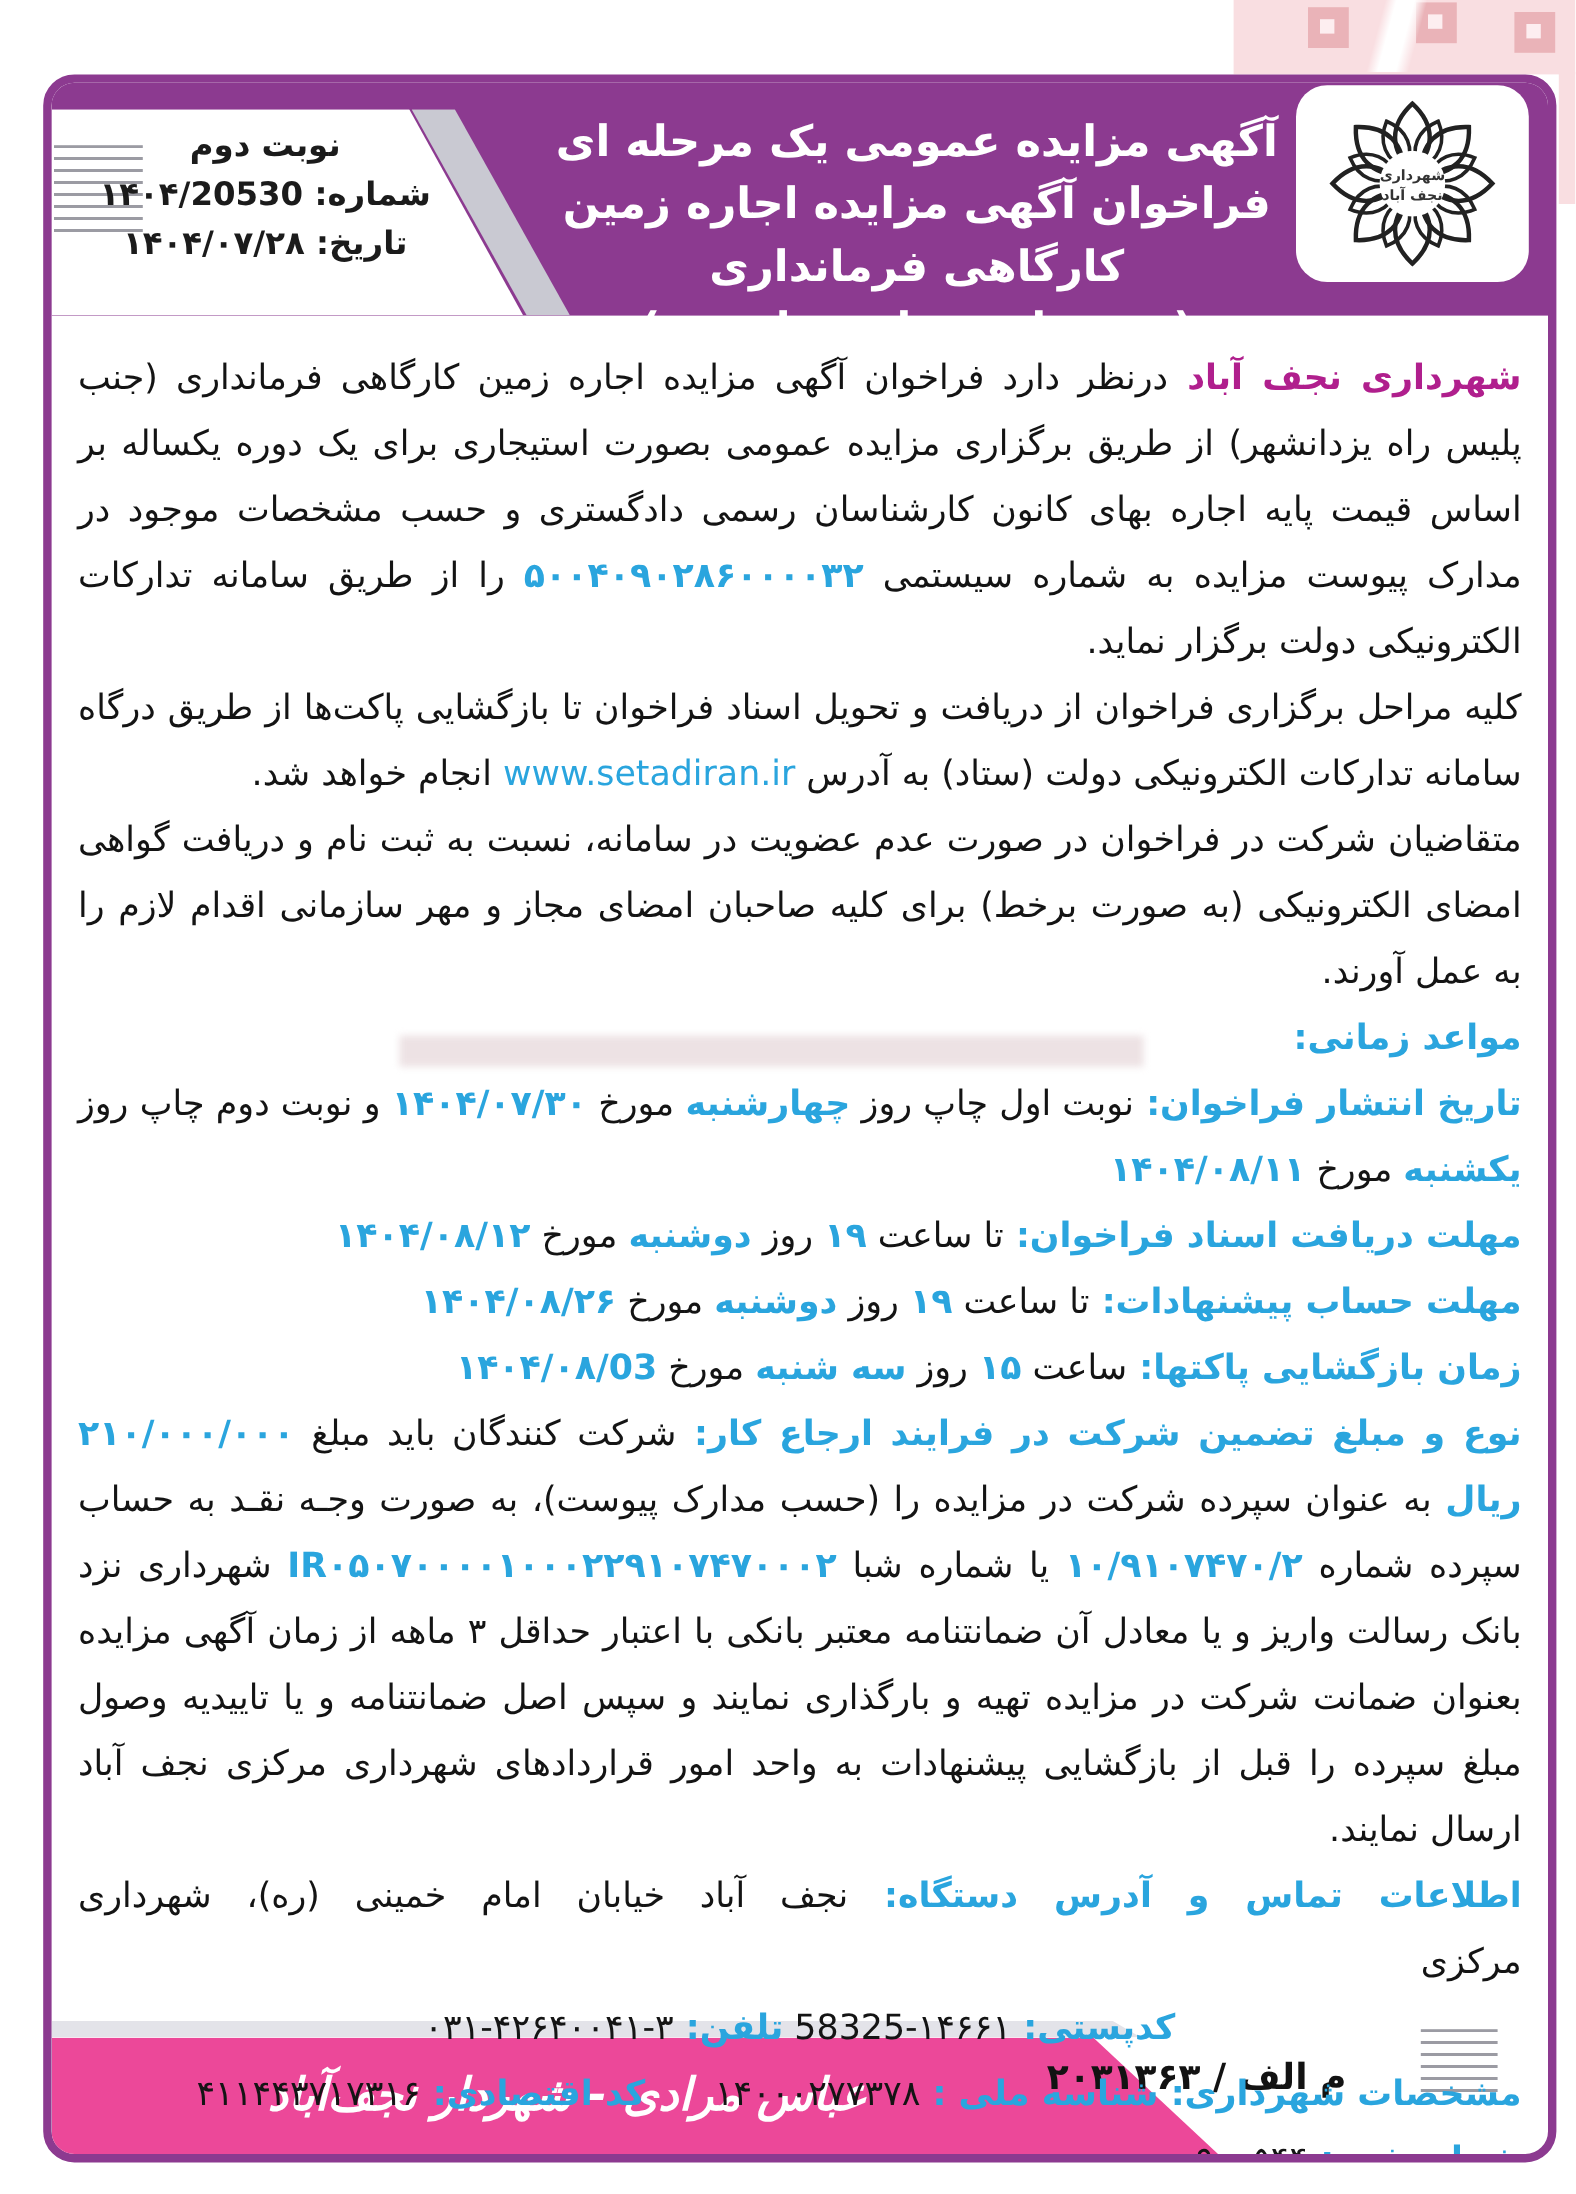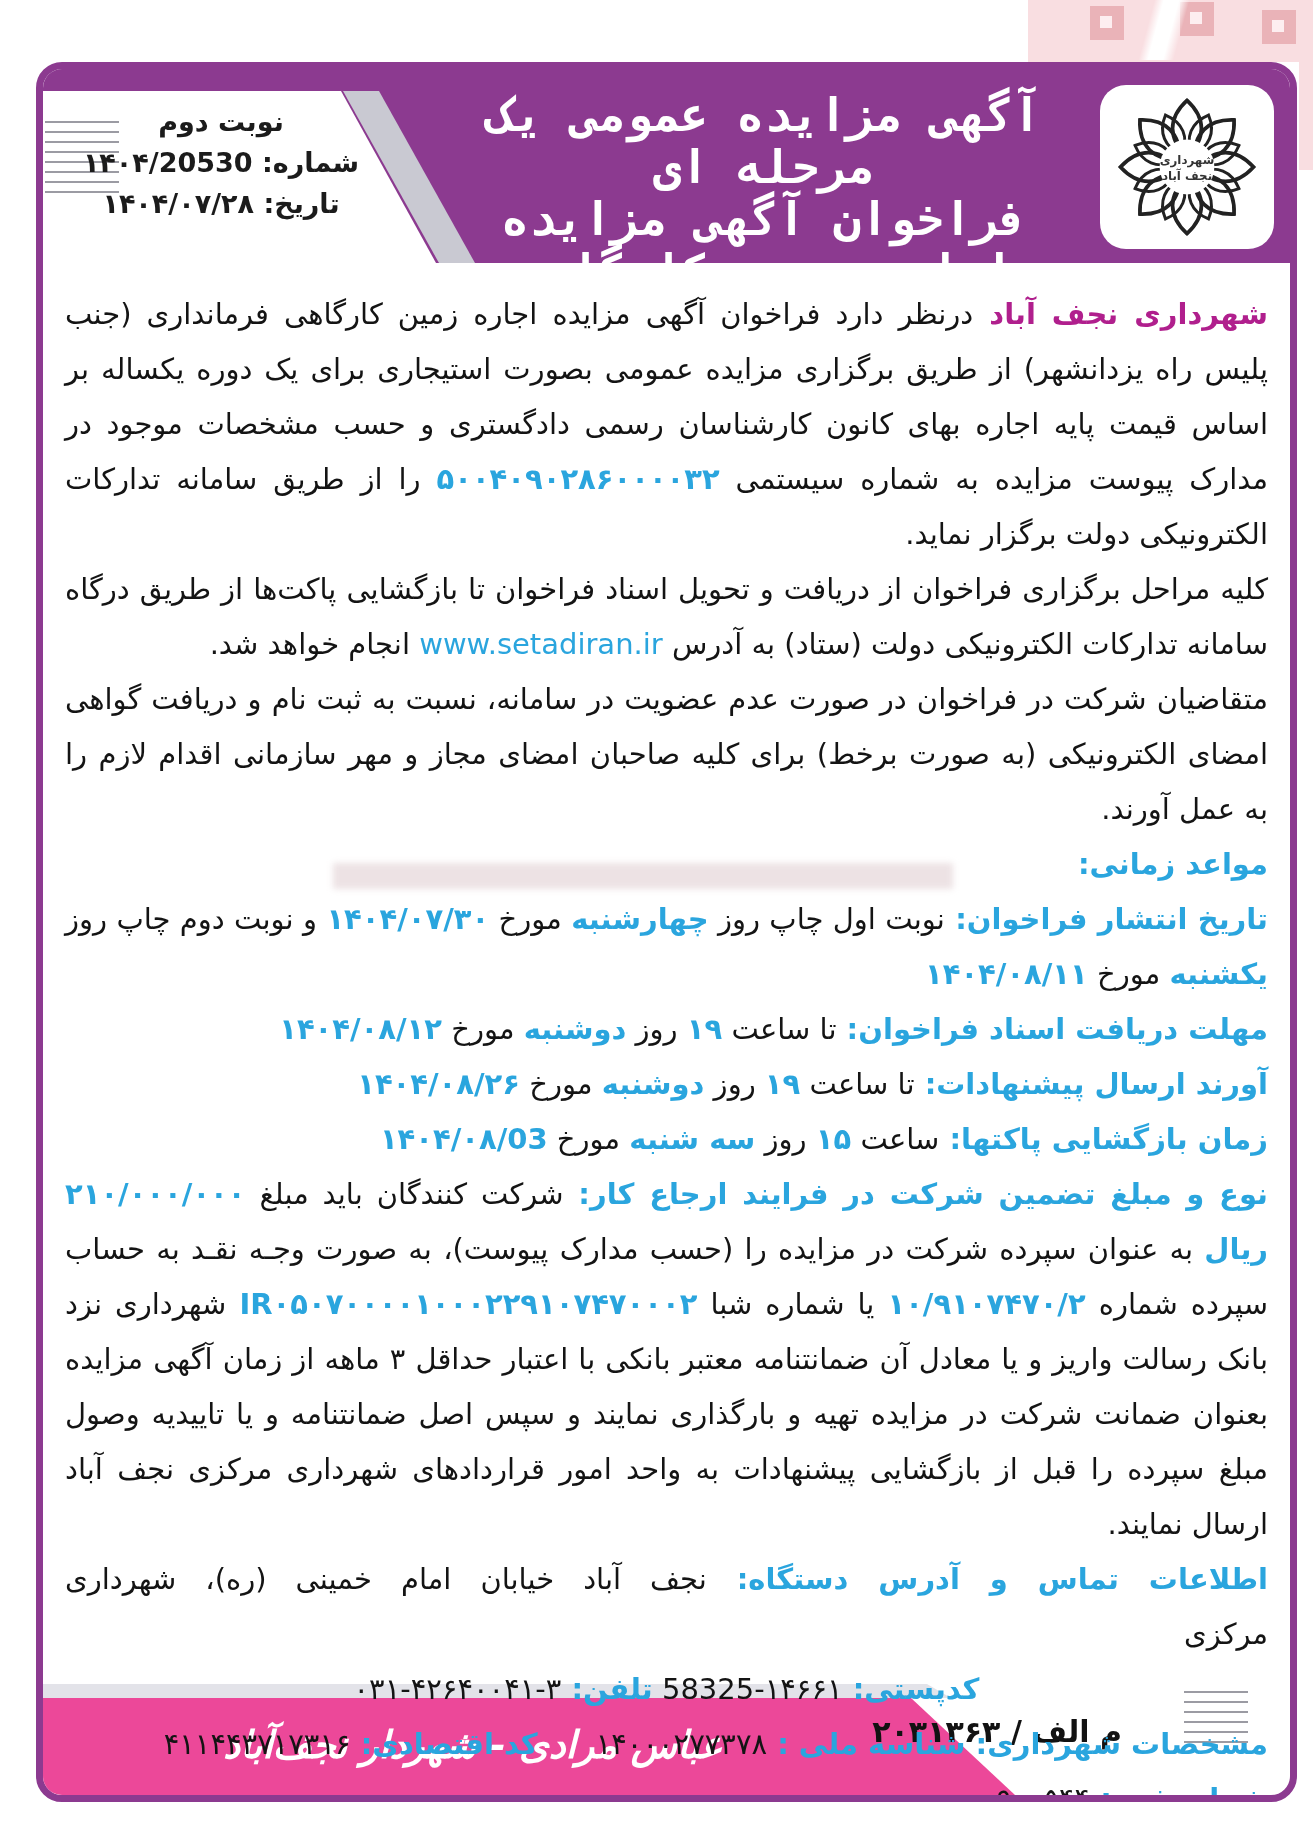--- a/index.html
+++ b/index.html
@@ -25,22 +25,22 @@
                 clip-path:polygon(300px 0,336px 0,432px 100%,396px 100%);}
   .notch{position:absolute;left:0;top:22px;bottom:0;width:420px;background:#fff;
          -webkit-clip-path:polygon(0 0,298px 0,393px 100%,0 100%);
          clip-path:polygon(0 0,298px 0,393px 100%,0 100%);}
   .issue-info{position:absolute;left:28px;top:32px;width:300px;text-align:center;direction:rtl;
               font-weight:bold;color:#1b1b1b;font-size:27px;line-height:41px;}
   .hatch{background:repeating-linear-gradient(to bottom,#9b9ba3 0 2px,rgba(0,0,0,0) 2px 10px);}
   .hatch-top{position:absolute;left:2px;top:52px;width:74px;height:78px;}
   .titles{position:absolute;left:400px;right:205px;top:24px;text-align:center;direction:rtl;
           color:#fff;font-weight:bold;}
-  .titles .t{font-size:46px;line-height:52px;font-family:Liberation Mono, monospace;}
-  .logo-box{position:absolute;right:16px;top:16px;width:174px;height:164px;background:#fff;border-radius:26px;}
+  .titles .t{font-size:36px;line-height:52px;}
+  .logo-box{position:absolute;right:16px;top:2px;width:194px;height:164px;background:#fff;border-radius:26px;}
   .logo-box svg{display:block;margin:8px auto 0 auto;}
 
   
   .content{position:absolute;top:194px;left:0;right:0;bottom:97px;padding:24px 22px 0 22px;
            direction:rtl;text-align:justify;font-size:29px;line-height:55px;color:#141414;z-index:1;}
   .para{margin:0;position:relative;z-index:2;}
   .para.center{text-align:center;}
   .para.spread{word-spacing:14px;}
   .magenta-bold{color:#b01f8d;font-weight:bold;}
   .blue-bold{color:#2aa5de;font-weight:bold;}
@@ -133,21 +133,21 @@
 
     <div class="content">
       <div class="watermark2"></div>
 
       <p class="para"><span class="magenta-bold">شهرداری نجف آباد </span><span>درنظر دارد فراخوان آگهی مزایده اجاره زمین کارگاهی فرمانداری (جنب پلیس راه یزدانشهر) از طریق برگزاری مزایده عمومی  بصورت  استیجاری برای یک دوره یکساله بر اساس قیمت پایه اجاره بهای کانون کارشناسان رسمی دادگستری و حسب مشخصات موجود در مدارک پیوست مزایده به شماره سیستمی </span><span class="blue-bold" dir="ltr">۵۰۰۴۰۹۰۲۸۶۰۰۰۰۳۲</span><span> را از طریق سامانه تدارکات الکترونیکی دولت برگزار نماید.</span></p>
       <p class="para"><span>کلیه مراحل برگزاری فراخوان از دریافت و تحویل اسناد فراخوان تا بازگشایی پاکت‌ها از طریق درگاه سامانه تدارکات الکترونیکی دولت (ستاد) به آدرس </span><span class="blue" dir="ltr">www.setadiran.ir</span><span> انجام خواهد شد.</span></p>
       <p class="para"><span>متقاضیان شرکت در فراخوان در صورت عدم عضویت در سامانه، نسبت به ثبت نام و دریافت گواهی امضای الکترونیکی (به صورت برخط) برای کلیه صاحبان امضای مجاز و مهر سازمانی اقدام لازم را به عمل آورند.</span></p>
       <p class="para"><span class="blue-bold">مواعد زمانی:</span></p>
       <p class="para"><span class="blue-bold">تاریخ انتشار فراخوان: </span><span>نوبت اول چاپ روز </span><span class="blue-bold">چهارشنبه</span><span> مورخ </span><span class="blue-bold" dir="ltr">۱۴۰۴/۰۷/۳۰</span><span> و نوبت دوم چاپ روز </span><span class="blue-bold">یکشنبه</span><span> مورخ </span><span class="blue-bold" dir="ltr">۱۴۰۴/۰۸/۱۱</span></p>
       <p class="para"><span class="blue-bold">مهلت دریافت اسناد فراخوان: </span><span>تا ساعت </span><span class="blue-bold">۱۹</span><span> روز </span><span class="blue-bold">دوشنبه</span><span> مورخ </span><span class="blue-bold" dir="ltr">۱۴۰۴/۰۸/۱۲</span></p>
-      <p class="para"><span class="blue-bold">آورند ارسال پیشنهادات: </span><span>تا ساعت </span><span class="blue-bold">۱۹</span><span> روز </span><span class="blue-bold">دوشنبه</span><span> مورخ </span><span class="blue-bold" dir="ltr">۱۴۰۴/۰۸/۲۶</span></p>
+      <p class="para"><span class="blue-bold">مهلت حساب پیشنهادات: </span><span>تا ساعت </span><span class="blue-bold">۱۹</span><span> روز </span><span class="blue-bold">دوشنبه</span><span> مورخ </span><span class="blue-bold" dir="ltr">۱۴۰۴/۰۸/۲۶</span></p>
       <p class="para"><span class="blue-bold">زمان بازگشایی پاکتها: </span><span>ساعت </span><span class="blue-bold">۱۵</span><span> روز </span><span class="blue-bold">سه شنبه</span><span> مورخ </span><span class="blue-bold" dir="ltr">۱۴۰۴/۰۸/03</span></p>
       <p class="para"><span class="blue-bold">نوع و مبلغ تضمین شرکت در فرایند ارجاع کار: </span><span>شرکت کنندگان باید مبلغ </span><span class="blue-bold">۲۱۰/۰۰۰/۰۰۰ ریال</span><span> به عنوان سپرده شرکت در مزایده را (حسب مدارک پیوست)، به صورت وجـه نقـد  به حساب سپرده شماره </span><span class="blue-bold" dir="ltr">۱۰/۹۱۰۷۴۷۰/۲</span><span> یا شماره شبا </span><span class="blue-bold" dir="ltr">IR۰۵۰۷۰۰۰۰۱۰۰۰۲۲۹۱۰۷۴۷۰۰۰۲</span><span>  شهرداری نزد بانک رسالت واریز و یا معادل آن ضمانتنامه معتبر بانکی با اعتبار حداقل ۳ ماهه از زمان آگهی مزایده بعنوان ضمانت شرکت در مزایده تهیه و بارگذاری نمایند و سپس اصل ضمانتنامه و یا تاییدیه وصول مبلغ سپرده را قبل از بازگشایی پیشنهادات به واحد امور قراردادهای شهرداری مرکزی نجف آباد ارسال نمایند.</span></p>
       <p class="para spread"><span class="blue-bold">اطلاعات تماس و آدرس دستگاه: </span><span>نجف آباد خیابان امام خمینی (ره)، شهرداری مرکزی</span></p>
       <p class="para center"><span class="blue-bold">کدپستی: </span><span dir="ltr">58325-۱۴۶۶۱</span><span> </span><span class="blue-bold">تلفن: </span><span dir="ltr">۰۳۱-۴۲۶۴۰۰۴۱-۳</span></p>
       <p class="para"><span class="blue-bold">مشخصات شهرداری: شناسه ملی : </span><span>۱۴۰۰۰۲۷۷۳۷۸</span><span class="gap"></span><span class="blue-bold">کد اقتصادی: </span><span>۴۱۱۴۴۳۷۱۷۳۱۶</span></p>
       <p class="para"><span class="blue-bold">شماره ثبت: </span><span>۰۹۰۰۵۴۴</span></p>
     </div>
 
     <div class="gray-strip"></div>
     <div class="footer-banner">

